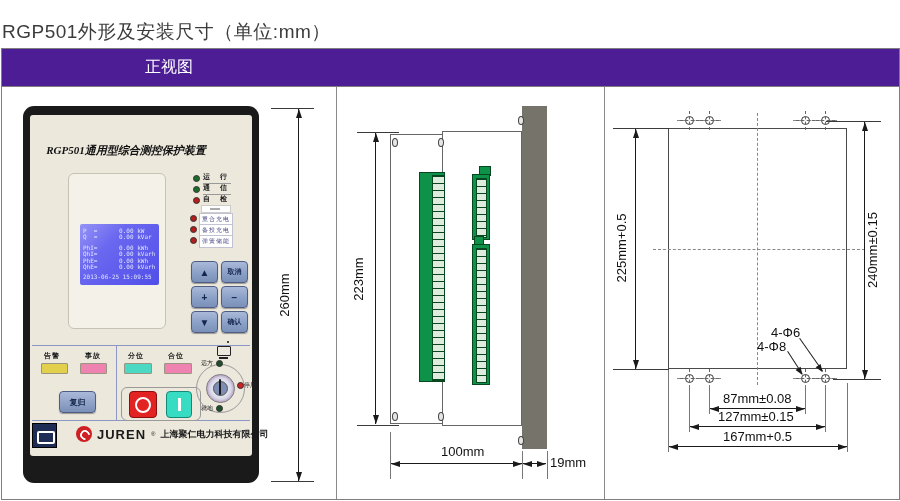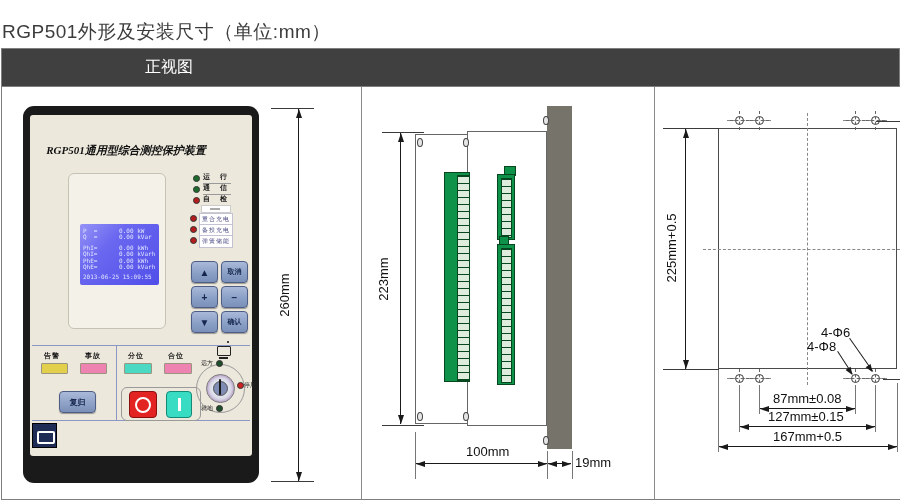--- a/index.html
+++ b/index.html
@@ -1,23 +1,23 @@
 <!DOCTYPE html>
 <html><head>
 <meta charset="utf-8">
 <style>
   html,body{margin:0;padding:0;background:#fff;}
   body{font-family:"Liberation Sans","DejaVu Sans",sans-serif;color:#222;}
   .stage{position:relative;width:900px;height:501px;background:#fff;overflow:hidden;}
   .doc-title{position:absolute;left:2px;top:7px;font-size:19px;color:#3c3c3c;letter-spacing:.5px;margin-top:12px;}
   .ptable{position:absolute;left:1px;top:48px;width:897px;border:1px solid #7e7e7e;}
-  .thead{display:grid;grid-template-columns:334px 268px 295px;background:#404040;border-bottom:1px solid #7e7e7e;}
+  .thead{display:grid;grid-template-columns:334px 268px 295px;background:#4c1d95;border-bottom:1px solid #7e7e7e;}
   .th{box-sizing:border-box;height:37px;display:flex;align-items:center;justify-content:center;color:#fff;font-size:16px;}
   .th+.th{border-left:1px solid #3e4144;}
-  .tbody{display:grid;grid-template-columns:334px 268px 295px;height:412px;gap:25px;}
+  .tbody{display:grid;grid-template-columns:334px 268px 295px;height:412px;}
   .cell{position:relative;background:#fff;overflow:hidden;box-sizing:border-box;}
   .cell+.cell{border-left:1px solid #8a8a8a;}
 
   
   .abs{position:absolute;}
   .tick{position:absolute;background:#3a3a3a;}
   .xv{position:absolute;width:1px;background:#777;}
   .dashv{position:absolute;width:0;border-left:1px dashed #888;}
   .dashh{position:absolute;height:0;border-top:1px dashed #888;}
   .dimv{position:absolute;width:0;border-left:1px solid #1a1a1a;}
@@ -184,20 +184,26 @@
             <span class="sdot" style="left:207px;top:267px;background:#cc2222;"></span>
             <span class="klabel" style="left:171px;top:289px;">就地</span>
             <span class="sdot" style="left:186px;top:290px;background:#1d4d2a;"></span>
             <div class="kouter"></div>
             <div class="kinner"></div>
             <div class="kslot"></div>
 
             <div class="usb">
                 <i></i>
               </div>
+            <div class="brand-row">
+              <span class="disc"></span>
+              <span class="brand-name">JUREN</span>
+              <span class="brand-reg">®</span>
+              <span class="brand-co">上海聚仁电力科技有限公司</span>
+            </div>
           </div>
         </div>
 
         <div class="tick" style="left:269px;top:21px;width:43px;height:1px;"></div>
         <div class="tick" style="left:269px;top:394px;width:43px;height:1px;"></div>
         <div class="dimv" style="left:296px;top:22px;height:372px;"></div>
         <div class="vwrap" style="left:282px;top:208px;">
             <span>260mm</span>
           </div>
       </div>

